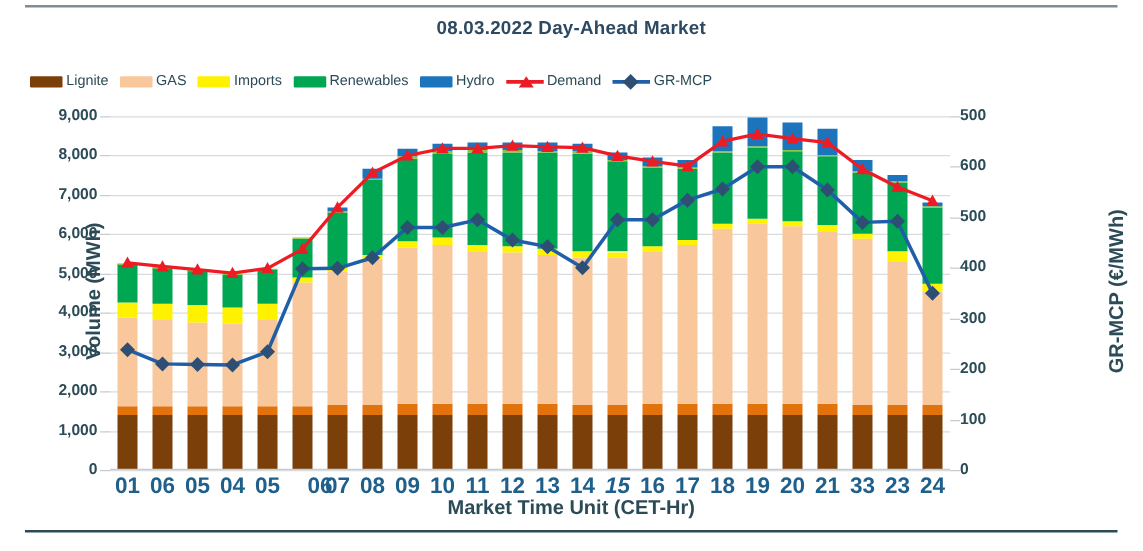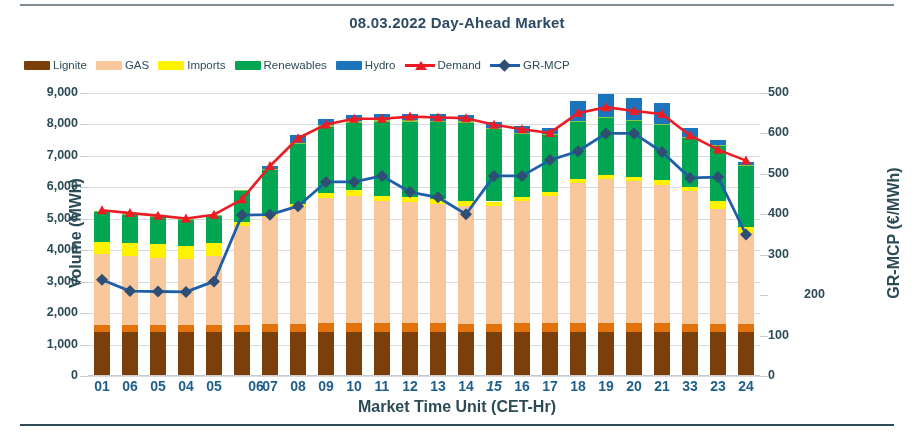--- a/index.html
+++ b/index.html
@@ -50,21 +50,21 @@
     transform:translate(-50%,-50%) rotate(-90deg);transform-origin:center center;
     font-size:16px;font-weight:bold;color:#2b4b57;white-space:nowrap;
   }
 
   .bars{position:absolute;left:0;top:0;width:100%;height:100%;}
   .bar-col{position:absolute;bottom:0;width:16px;}
   .seg{position:absolute;width:100%;left:0;}
 
   .xtick{
     position:absolute;top:285px;width:40px;margin-left:-20px;text-align:center;
-    font-size:14px;font-weight:bold;color:#1f5f8b;
+    font-size:18px;font-weight:bold;color:#1f5f8b;
   }
   .xlabel{
     position:absolute;left:0;top:398px;width:914px;text-align:center;
     font-size:16px;font-weight:bold;color:#2b4b57;
   }
   svg.overlay{position:absolute;left:0;top:0;width:672px;height:283px;overflow:visible;}
 </style>
 </head>
 <body>
 
@@ -141,21 +141,21 @@
       <div class="gridline" style="top: 31.4444px;"></div>
       <div class="ytick-l" style="top: 31.4444px;">8,000</div>
       <div class="tickmark-l" style="top: 31.4444px;"></div>
       <div class="gridline" style="top: 0px;"></div>
       <div class="ytick-l" style="top: 0px;">9,000</div>
       <div class="tickmark-l" style="top: 0px;"></div>
       <div class="ytick-r" style="top: 283px;">0</div>
       <div class="tickmark-r" style="top: 283px;"></div>
       <div class="ytick-r" style="top: 242.571px;">100</div>
       <div class="tickmark-r" style="top: 242.571px;"></div>
-      <div class="ytick-r" style="top: 202.143px; margin-left: 36px;">200</div>
+      <div class="ytick-r" style="top: 202.143px;">200</div>
       <div class="tickmark-r" style="top: 202.143px;"></div>
       <div class="ytick-r" style="top: 161.714px;">300</div>
       <div class="tickmark-r" style="top: 161.714px;"></div>
       <div class="ytick-r" style="top: 121.286px;">400</div>
       <div class="tickmark-r" style="top: 121.286px;"></div>
       <div class="ytick-r" style="top: 80.8571px;">500</div>
       <div class="tickmark-r" style="top: 80.8571px;"></div>
       <div class="ytick-r" style="top: 40.4286px;">600</div>
       <div class="tickmark-r" style="top: 40.4286px;"></div>
       <div class="ytick-r" style="top: 0px;">500</div>

